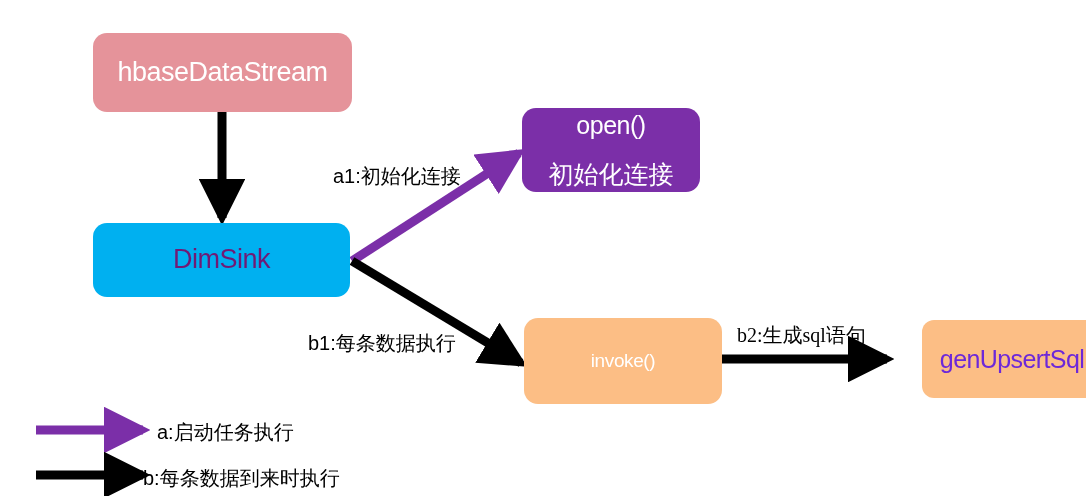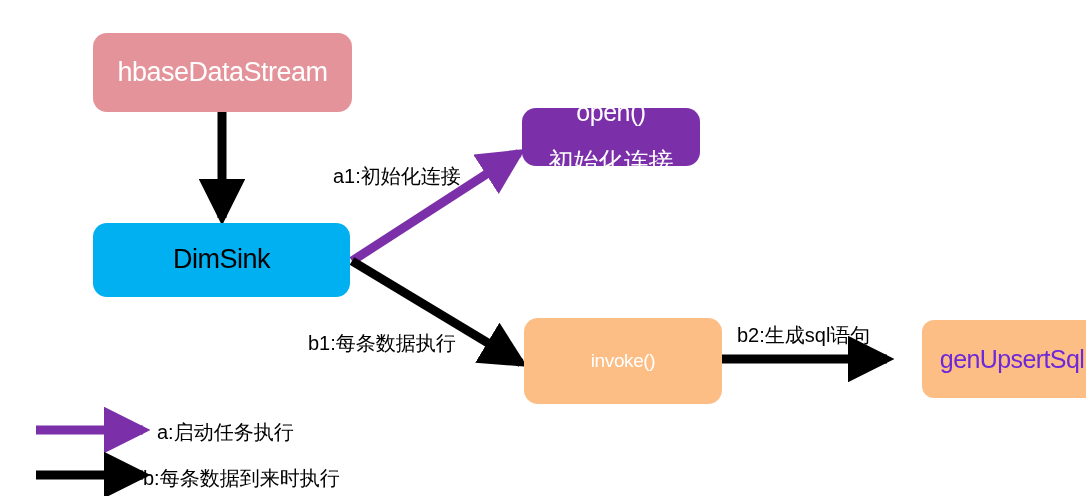--- a/index.html
+++ b/index.html
@@ -24,24 +24,24 @@
   .node .sub{display:block;}
 
   #node-hbase{
     left:93px;top:33px;width:259px;height:79px;
     background:#e5939a;border-radius:14px;
     color:#ffffff;font-size:27px;letter-spacing:-0.5px;
   }
   #node-dimsink{
     left:93px;top:223px;width:257px;height:74px;
     background:#00b0f0;border-radius:14px;
-    color:#000000;font-size:27px;letter-spacing:-0.5px;
+    color:#701a75;font-size:27px;letter-spacing:-0.5px;
   }
   #node-open{
-    left:522px;top:108px;width:178px;height:58px;
+    left:522px;top:108px;width:178px;height:84px;
     background:#7b2fa8;border-radius:14px;
     color:#ffffff;
   }
   #node-open .ttl{font-size:25px;letter-spacing:-0.5px;}
   #node-open .sub{font-size:25px;margin-top:20px;}
 
   #node-invoke{
     left:524px;top:318px;width:198px;height:86px;
     background:#fcbe85;border-radius:14px;
     padding:18px 6px;
@@ -56,21 +56,21 @@
   }
 
   .edge-label{
     position:absolute;
     font-size:20px;
     color:#000000;
     white-space:nowrap;
   }
   #lbl-a1{left:333px;top:163px;}
   #lbl-b1{left:308px;top:330px;}
-  #lbl-b2{left:737px;top:322px;}
+  #lbl-b2{left:737px;top:322px;font-family:Liberation Serif, serif;}
 
   .legend-text{
     position:absolute;
     font-size:20px;
     color:#000000;
     white-space:nowrap;
   }
   #legend-a-text{left:157px;top:419px;}
   #legend-b-text{left:143px;top:465px;}
 </style>

